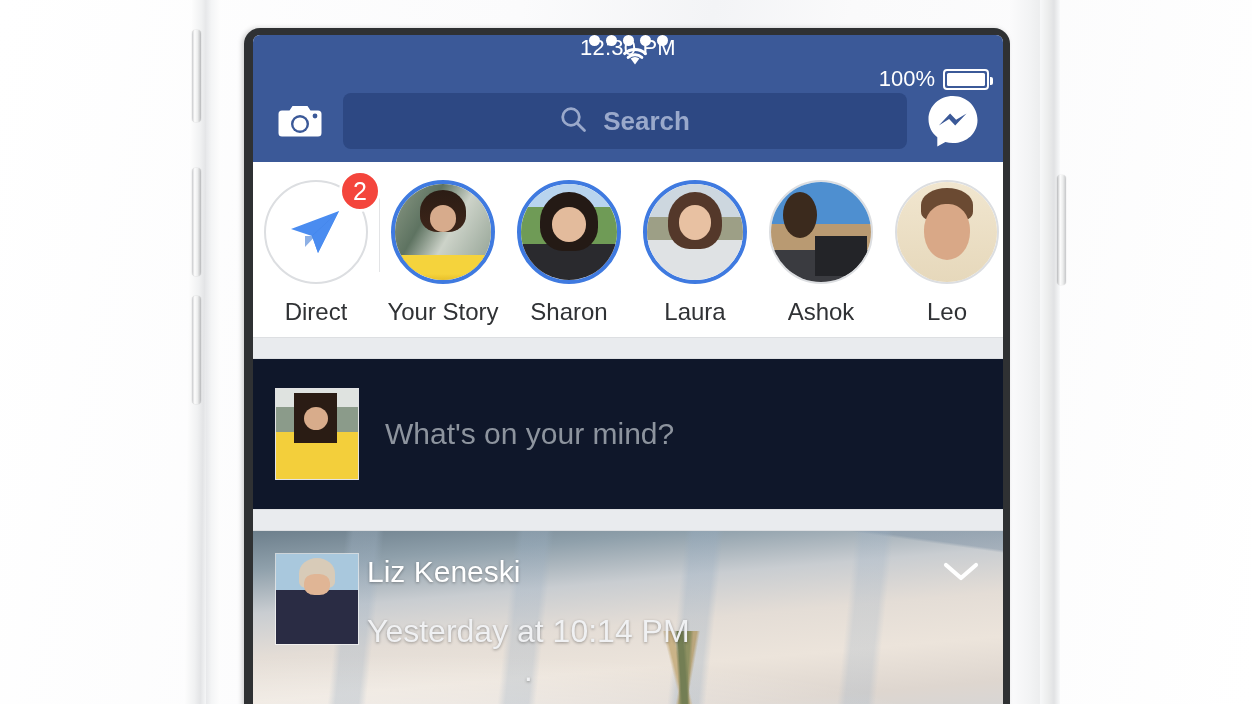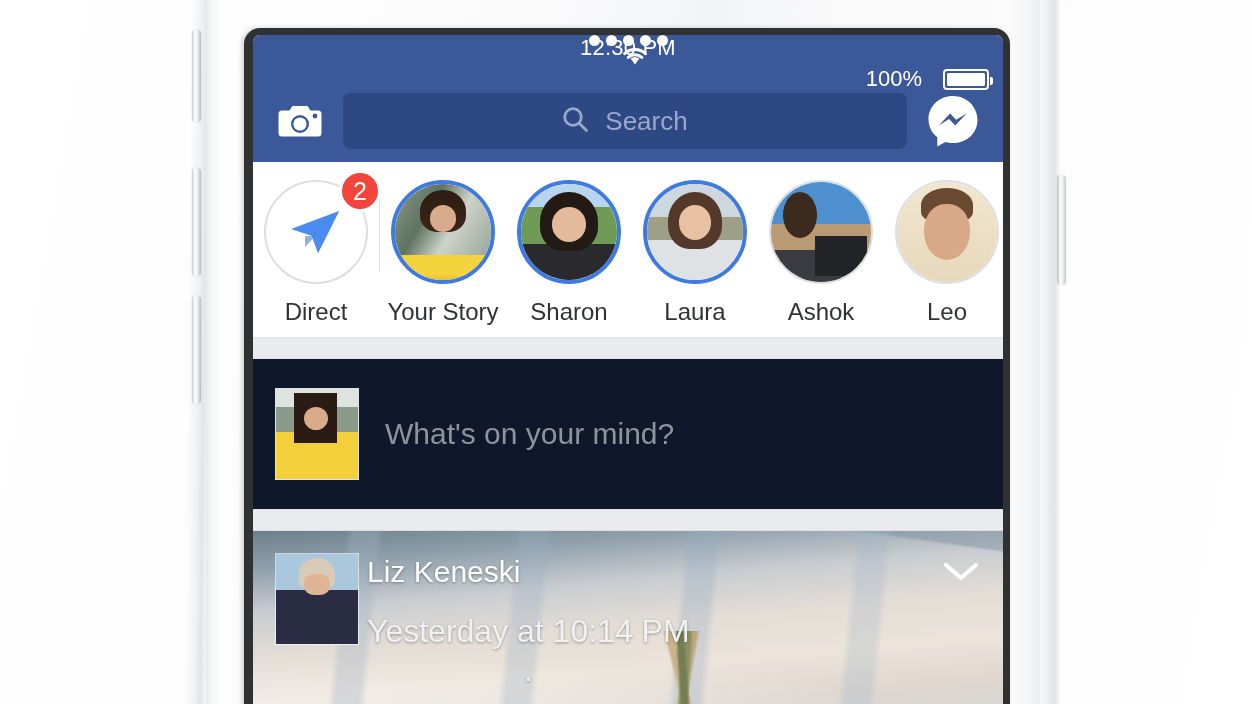--- a/index.html
+++ b/index.html
@@ -65,21 +65,21 @@
     display: flex; align-items: center; padding: 0 14px; color: #fff; flex-direction: column;
   }
   #signal-dots { display: flex; gap: 6px; align-items: center; }
   #signal-dots i { width: 11px; height: 11px; border-radius: 50%; background: #fff; display: block; }
   #wifi-icon { margin-left: 14px; display: flex; }
   #status-time {
     position: absolute; left: 0; right: 0; text-align: center;
     font-size: 22px; letter-spacing: .2px;
   }
   #status-right {
-    margin-left: auto; display: flex; align-items: center; gap: 21px;
+    margin-left: auto; display: flex; align-items: center; gap: 8px;
     position: relative; z-index: 2;
   }
   #battery-percent { font-size: 22px; }
   #battery-icon {
     width: 46px; height: 21px; border: 2.5px solid #fff; border-radius: 4px;
     position: relative; display: block;
   }
   #battery-icon::after {
     content:""; position: absolute; right: -6px; top: 6px;
     width: 3.5px; height: 8px; background: #fff; border-radius: 0 2px 2px 0;
@@ -89,20 +89,21 @@
   
   #nav-bar {
     height: 82px; background: #3b5998;
     display: flex; align-items: center; padding: 0 22px; gap: 18px;
   }
   #camera-button { width: 50px; height: 44px; display: flex; align-items: center; justify-content: center; cursor: pointer; }
   #search-field {
     flex: 1; height: 56px; background: #2d4883; border-radius: 8px;
     display: flex; align-items: center; justify-content: center; gap: 16px;
     cursor: text;
+    font-weight: bold;
   }
   #search-placeholder { color: #9aa9cb; font-size: 26px; }
   #messenger-button { width: 56px; height: 56px; cursor: pointer; display: flex; align-items: center; justify-content: center; }
 
   
   #stories-row {
     height: 175px; background: #fff; display: flex; align-items: flex-start;
     padding: 18px 0 0 0; overflow: hidden; position: relative;
   }
   .story {

